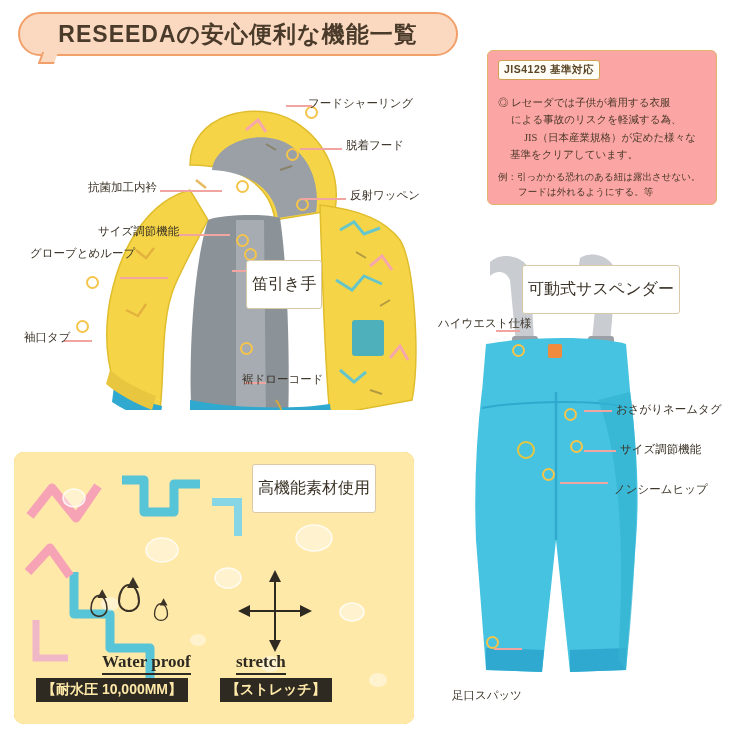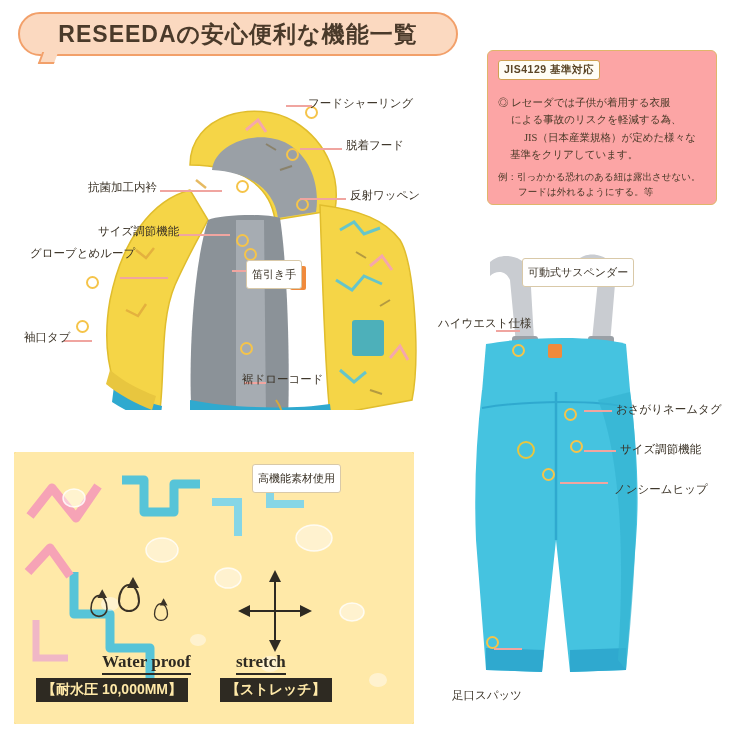--- a/index.html
+++ b/index.html
@@ -58,32 +58,32 @@
 
   
   .jacket-area { position:absolute; left:40px; top:70px; width:420px; height:340px; }
 
   
   .pants-area { position:absolute; left:430px; top:240px; width:300px; height:470px; }
 
   
   .fabric-panel {
     position:absolute; left:14px; top:452px; width:400px; height:272px;
-    background:#eab308; border-radius:2px; overflow:hidden;
+    background:#eab308; border-radius:10px; overflow:hidden;
   }
 
   
   .lbl {
     position:absolute;
     font-size:11.5px; color:#3a3226; white-space:nowrap;
     font-family:"Liberation Sans", sans-serif;
   }
   .lbl.boxed {
     background:#fff; border:1px solid #d9c9a8; border-radius:3px;
-    padding:6px 5px; font-size:11px;
+    padding:13px 5px; font-size:16px;
   }
   .leader { position:absolute; background:#f0a5a0; height:1.5px; transform-origin:left center; }
   .ring {
     position:absolute; border:2px solid #f5c44a; border-radius:50%;
     width:18px; height:18px; background:transparent;
   }
   .ring.small { width:13px; height:13px; }
 
   
   .drop {
@@ -240,21 +240,21 @@
   <div class="ring small" style="left:56px; top:396px;"></div>
 </div>
 
 <div class="leader" style="left:582px; top:278px; width:28px;"></div>
 <div class="leader" style="left:496px; top:330px; width:24px;"></div>
 <div class="leader" style="left:584px; top:410px; width:28px;"></div>
 <div class="leader" style="left:584px; top:450px; width:32px;"></div>
 <div class="leader" style="left:560px; top:482px; width:48px;"></div>
 <div class="leader" style="left:494px; top:648px; width:28px;"></div>
 
-<div class="lbl boxed" style="left:522px; top:258px;">可動式サスペンダー</div>
+<div class="lbl boxed" style="left:522px; top:265px;">可動式サスペンダー</div>
 <div class="lbl" style="left:438px; top:316px;">ハイウエスト仕様</div>
 <div class="lbl" style="left:616px; top:402px;text-align:right;">おさがりネームタグ</div>
 <div class="lbl" style="left:620px; top:442px;">サイズ調節機能</div>
 <div class="lbl" style="left:614px; top:482px;">ノンシームヒップ</div>
 <div class="lbl" style="left:452px; top:688px;">足口スパッツ</div>
 
 <div class="fabric-panel">
   <svg width="400" height="272" viewBox="0 0 400 272">
     <rect x="0" y="0" width="400" height="272" fill="#ffe9a8"></rect>
 

